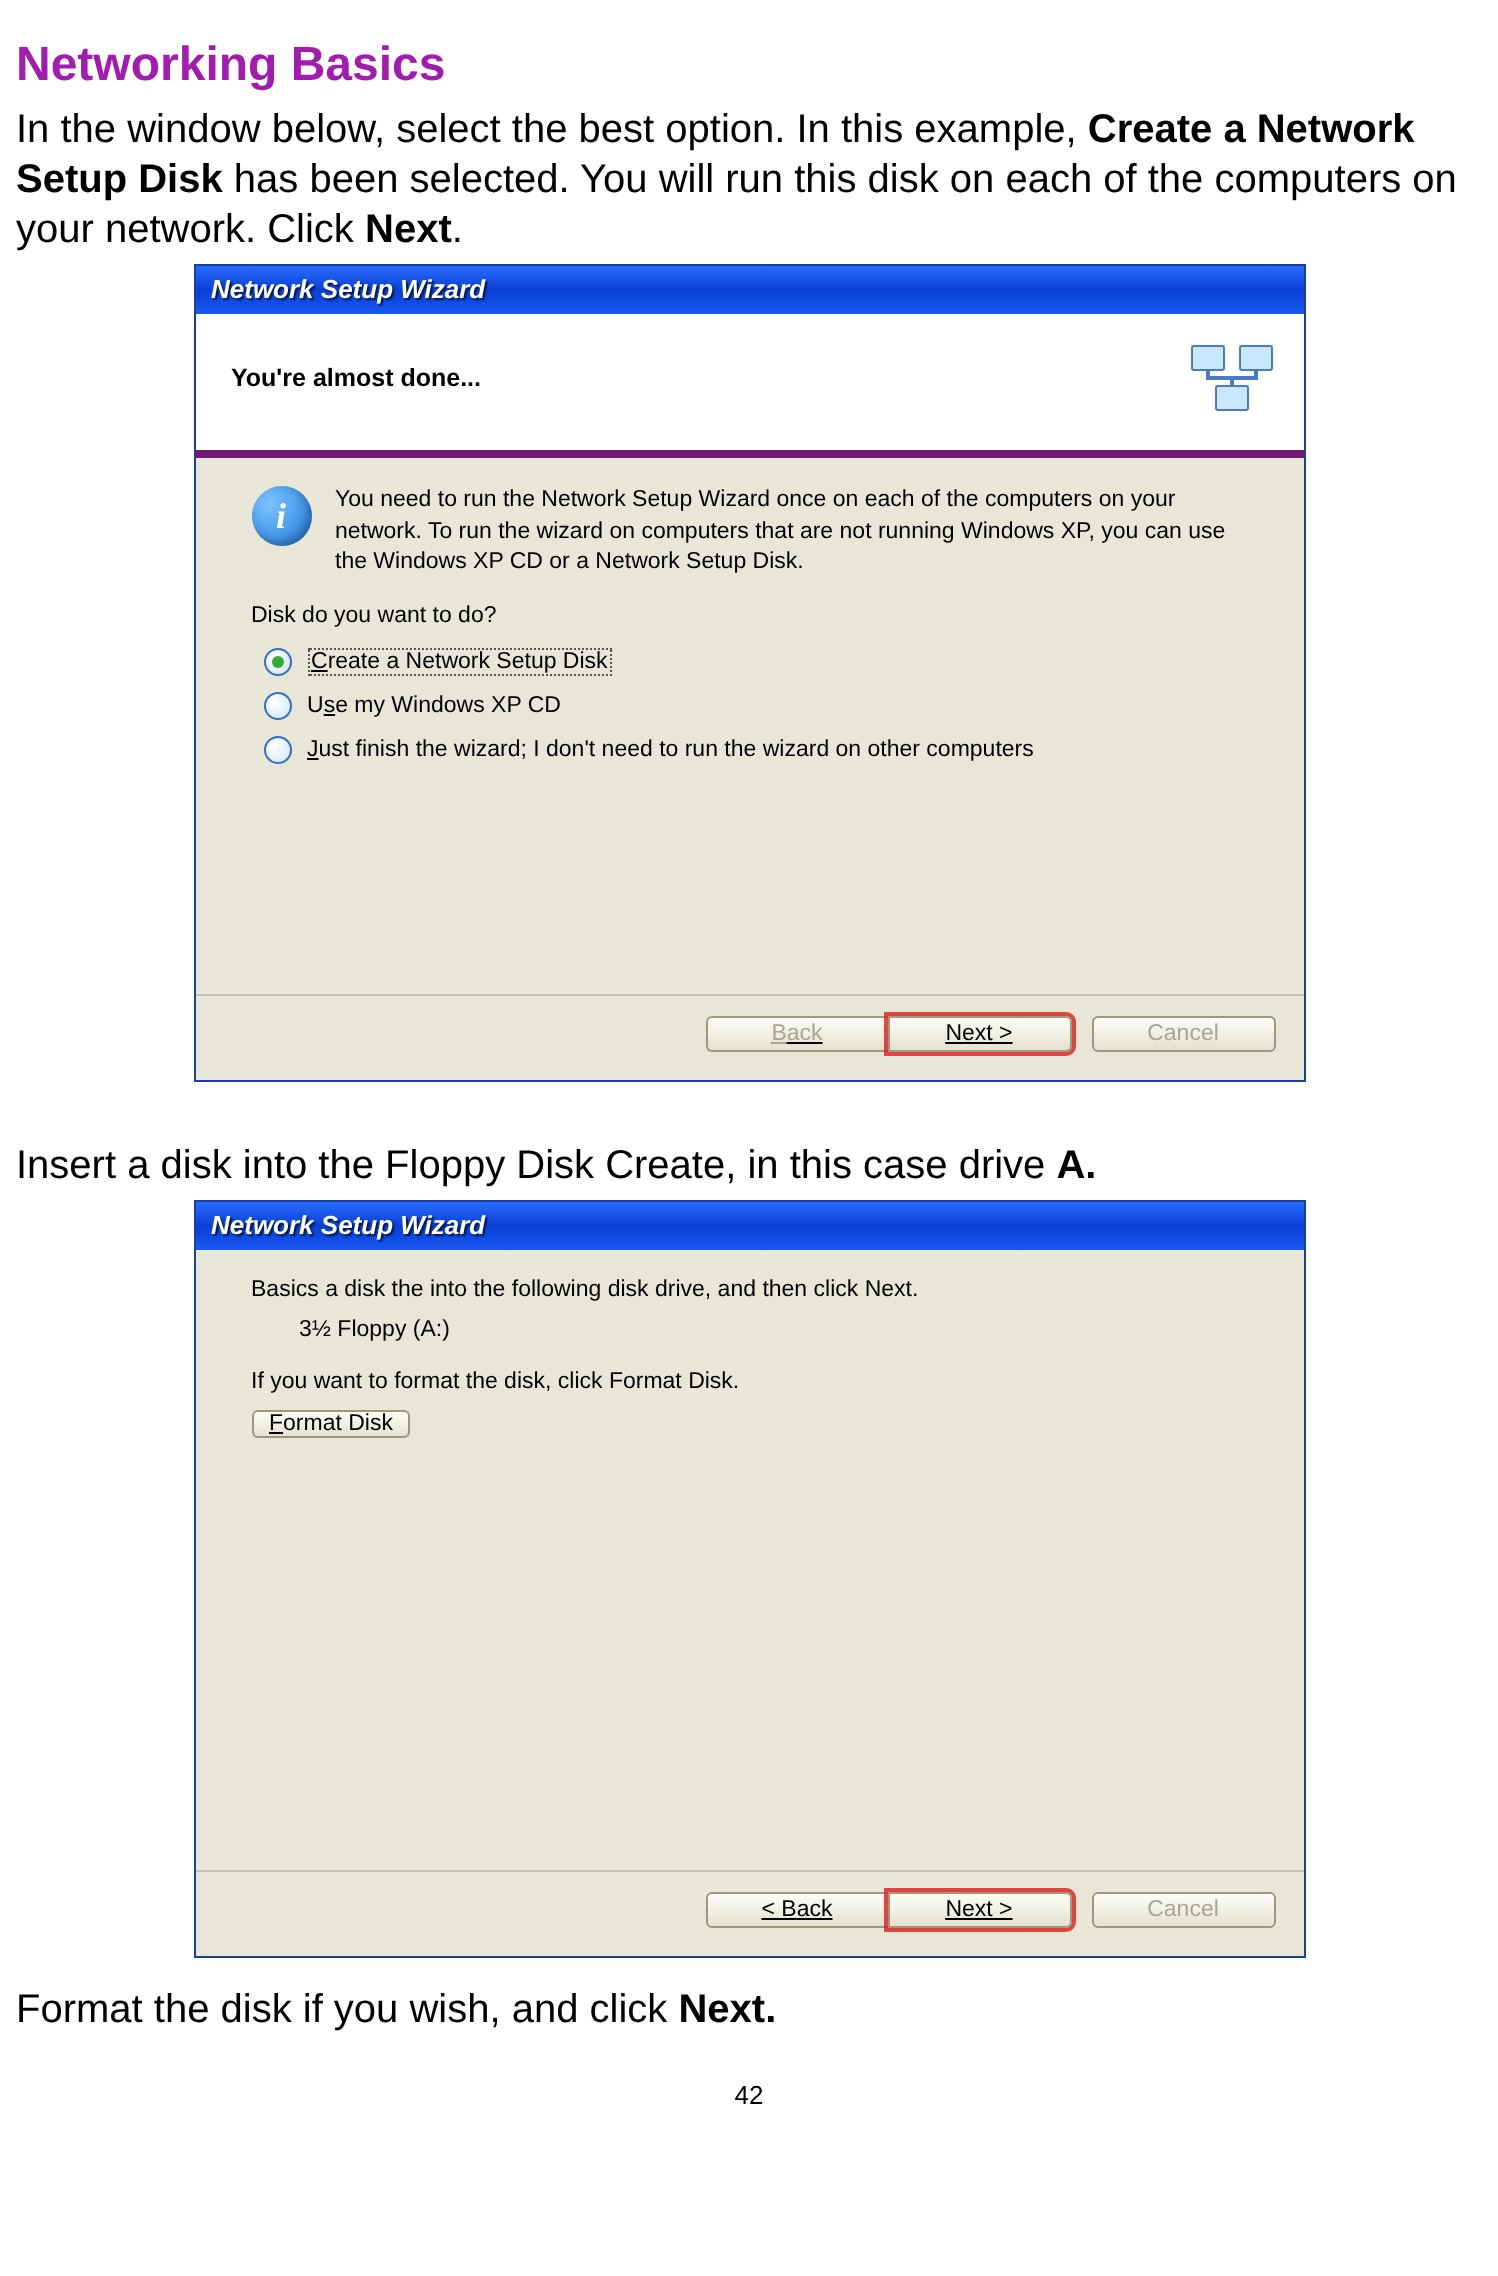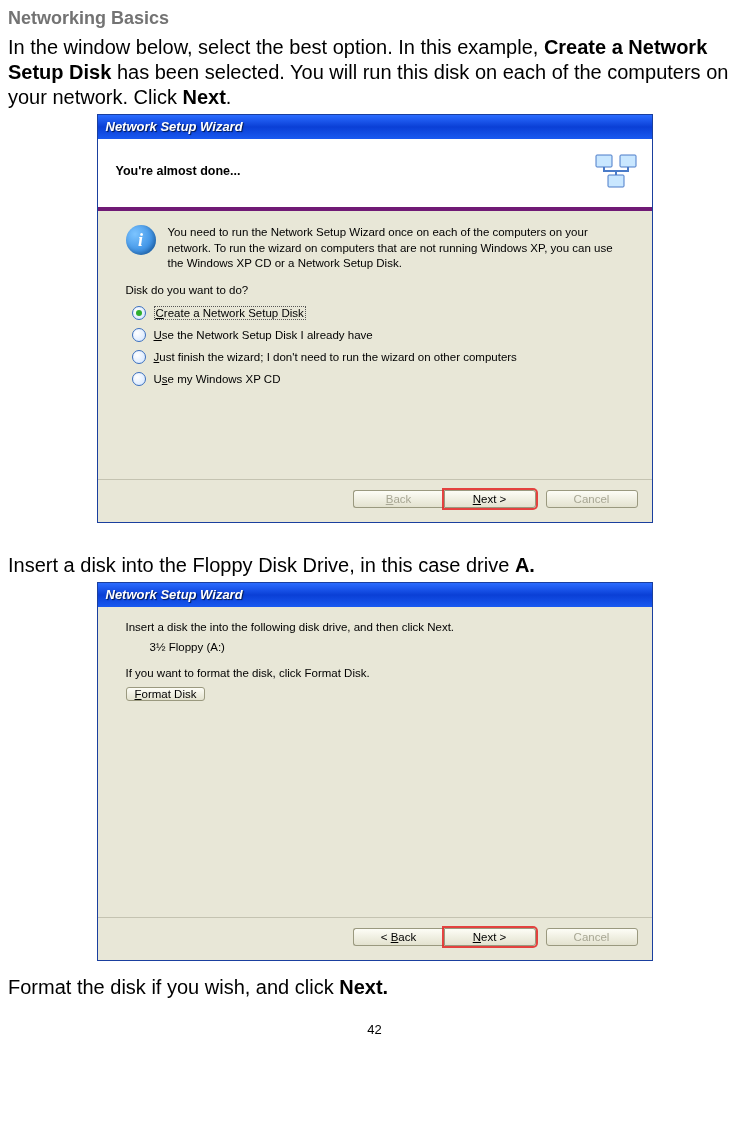--- a/index.html
+++ b/index.html
@@ -4,24 +4,24 @@
 <style>
   body {
     margin: 0;
     padding: 8px 8px 20px 8px;
     font-family: Arial, Helvetica, sans-serif;
     font-size: 20px;
     color: #000;
     width: 733px;
   }
   .page-title {
-    color: #737373;
+    color: #a21caf;
     font-weight: bold;
-    font-size: 18px;
-    margin: 0 0 6px 0;
+    font-size: 24px;
+    margin: 11px 0 6px 0;
   }
   .body-text {
     font-size: 20px;
     line-height: 1.25;
     margin: 0 0 4px 0;
   }
   .bold { font-weight: bold; }
 
   
   .wizard {
@@ -111,21 +111,21 @@
   }
   .btn.small { min-width: 60px; padding: 0 8px; }
   .btn.disabled { color: #a7a693; }
 
   .button-bar {
     padding: 10px 14px 14px 0;
     border-top: 1px solid #c4c3b1;
     display: flex; justify-content: flex-end; gap: 10px;
     background: #e8e7d7;
   }
-  .btn-pair { display: flex; gap: 0; }
+  .btn-pair { display: flex; gap: 0; text-decoration: underline; }
   .btn-pair .btn { border-radius: 0; }
   .btn-pair .btn:first-child { border-radius: 3px 0 0 3px; border-right: none; }
   .btn-pair .btn:last-child  { border-radius: 0 3px 3px 0; }
   .highlight-ring {
     box-shadow: 0 0 0 2px rgba(226,36,36,0.85);
   }
 
   .page-num {
     text-align: center;
     font-size: 13px;
@@ -166,53 +166,49 @@
     </div>
 
     <div class="prompt">Disk do you want to do?</div>
 
     <div class="radio-row">
       <div class="radio selected"></div>
       <div class="radio-label"><span class="dotted"><span class="u">C</span><span>reate a Network Setup Disk</span></span></div>
     </div>
     <div class="radio-row">
       <div class="radio"></div>
-      <div class="radio-label"><span class="u">U</span><span>se the Network Setup Disk I already have</span></div>
+      <div class="radio-label"><span>U</span><span class="u">s</span><span>e my Windows XP CD</span></div>
     </div>
     <div class="radio-row">
       <div class="radio"></div>
       <div class="radio-label"><span class="u">J</span><span>ust finish the wizard; I don't need to run the wizard on other computers</span></div>
-    </div>
-    <div class="radio-row">
-      <div class="radio"></div>
-      <div class="radio-label"><span>U</span><span class="u">s</span><span>e my Windows XP CD</span></div>
     </div>
   </div>
 
   <div class="button-bar">
     <div class="btn-pair">
       <div class="btn disabled"><span class="u">B</span>ack</div>
       <div class="btn highlight-ring"><span class="u">N</span>ext &gt;</div>
     </div>
     <div class="btn disabled">Cancel</div>
   </div>
 </div>
 
 <div class="spacer"></div>
 
 <p class="body-text">
-  <span>Insert a disk into the Floppy Disk Drive, in this case drive </span><span class="bold">A.</span>
+  <span>Insert a disk into the Floppy Disk Create, in this case drive </span><span class="bold">A.</span>
 </p>
 
 <div class="wizard">
   <div class="titlebar">Network Setup Wizard</div>
 
 
   <div class="content" style="min-height:270px">
-    <div>Insert a disk the into the following disk drive, and then click Next.</div>
+    <div>Basics a disk the into the following disk drive, and then click Next.</div>
     <div class="drive-indent">3½ Floppy (A:)</div>
     <div>If you want to format the disk, click Format Disk.</div>
     <div style="margin-top:8px">
       <span class="btn small"><span class="u">F</span><span>ormat Disk</span></span>
     </div>
   </div>
 
   <div class="button-bar">
     <div class="btn-pair">
       <div class="btn">&lt; <span class="u">B</span>ack</div>

